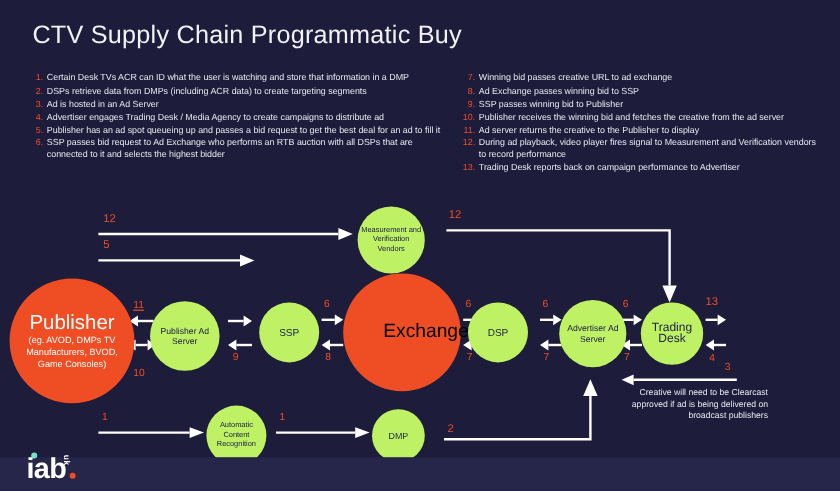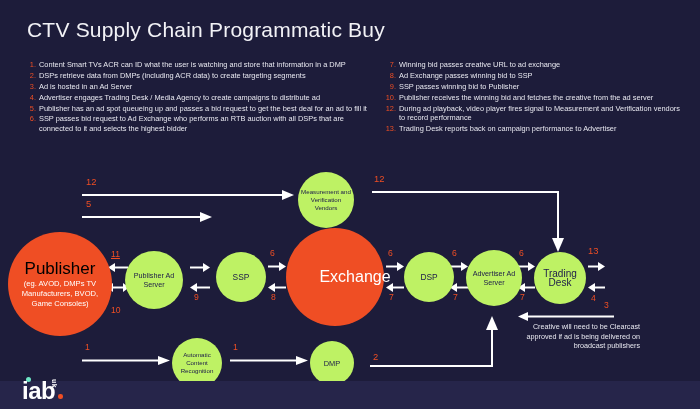--- a/index.html
+++ b/index.html
@@ -41,33 +41,33 @@
     align-items:center;justify-content:center;
     text-align:center;box-sizing:border-box;
   }
   .node.orange{background:#ef4e24;}
   .node.teal{background:#bef264;color:#20204a;}
   .node .main-label{font-weight:400;}
 
   #node-publisher{
     left:8px;top:232px;width:104px;height:104px;
   }
-  #node-publisher .main-label{font-size:17px;color:#000000;line-height:19px;}
+  #node-publisher .main-label{font-size:17px;color:#ffffff;line-height:19px;}
   #node-publisher .sub-label{font-size:7.6px;color:#ffffff;line-height:10px;padding:0 6px;margin-top:1px;}
 
   #node-pubadserver{left:125px;top:251px;width:58px;height:58px;}
   #node-pubadserver .main-label{font-size:7.2px;line-height:9.5px;}
 
   #node-ssp{left:216px;top:252px;width:50px;height:50px;}
   #node-ssp .main-label{font-size:8.4px;}
 
   #node-exchange{left:286px;top:228px;width:98px;height:98px;}
-  #node-exchange .main-label{font-size:16px;color:#ffffff;margin-left:40px;}
-
-  #node-dsp{left:404px;top:252px;width:50px;height:50px;}
+  #node-exchange .main-label{font-size:16px;color:#000000;margin-left:40px;}
+
+  #node-dsp{left:390px;top:252px;width:50px;height:50px;}
   #node-dsp .main-label{font-size:8.4px;}
 
   #node-advadserver{left:466px;top:250px;width:56px;height:56px;}
   #node-advadserver .main-label{font-size:7.2px;line-height:9.5px;}
 
   #node-tradingdesk{left:534px;top:252px;width:52px;height:52px;}
   #node-tradingdesk .main-label{font-size:10px;line-height:9.5px;}
 
   #node-advertiser{left:603px;top:232px;width:96px;height:96px;}
   #node-advertiser .main-label{font-size:15px;color:#ffffff;}
@@ -126,21 +126,21 @@
 </head>
 <body>
 
 <div id="stage">
 
   <div id="title">CTV Supply Chain Programmatic Buy</div>
 
   <div class="list" id="list-left">
     <div class="li">
       <span class="num">1.</span>
-      <span class="txt">Content Smart TVs ACR can ID what the user is watching and store that information in a DMP</span>
+      <span class="txt">Certain Desk TVs ACR can ID what the user is watching and store that information in a DMP</span>
     </div>
     <div class="li">
       <span class="num">2.</span>
       <span class="txt">DSPs retrieve data from DMPs (including ACR data) to create targeting segments</span>
     </div>
     <div class="li">
       <span class="num">3.</span>
       <span class="txt">Ad is hosted in an Ad Server</span>
     </div>
     <div class="li">
@@ -166,20 +166,24 @@
       <span class="num">8.</span>
       <span class="txt">Ad Exchange passes winning bid to SSP</span>
     </div>
     <div class="li">
       <span class="num">9.</span>
       <span class="txt">SSP passes winning bid to Publisher</span>
     </div>
     <div class="li">
       <span class="num">10.</span>
       <span class="txt">Publisher receives the winning bid and fetches the creative from the ad server</span>
+    </div>
+    <div class="li">
+      <span class="num">11.</span>
+      <span class="txt">Ad server returns the creative to the Publisher to display</span>
     </div>
     <div class="li">
       <span class="num">12.</span>
       <span class="txt">During ad playback, video player fires signal to Measurement and Verification vendors to record performance</span>
     </div>
     <div class="li">
       <span class="num">13.</span>
       <span class="txt">Trading Desk reports back on campaign performance to Advertiser</span>
     </div>
   </div>

